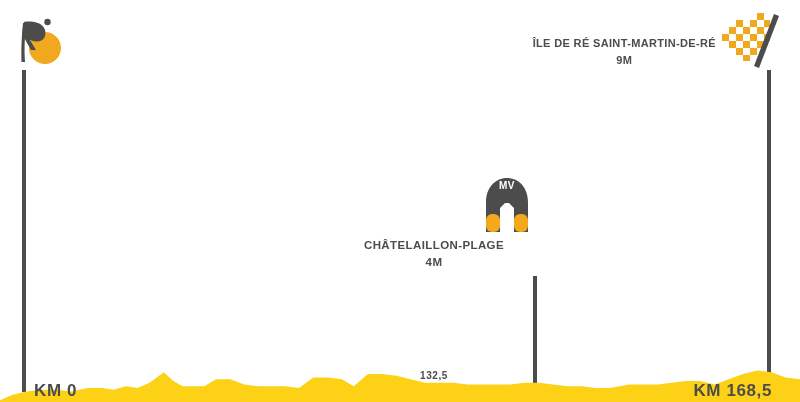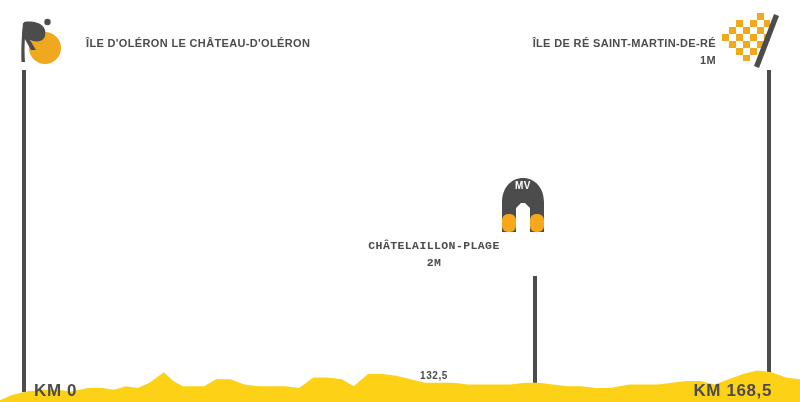--- a/index.html
+++ b/index.html
@@ -50,42 +50,41 @@
     color: #4c4c4c;
     font-size: 11px;
     font-weight: bold;
     letter-spacing: 0.35px;
     line-height: 17px;
     white-space: nowrap;
   }
   .loc-label .alt { display: block; }
 
   #start-label  { left: 86px; top: 35px; text-align: left; }
-  #finish-label { right: 84px; top: 35px; text-align: right; }
+  #finish-label { right: 84px; top: 35px; text-align: center; }
 
   #sprint-label {
     position: absolute;
     left: 0;
     top: 237px;
     width: 800px;
     text-align: center;
     color: #4c4c4c;
     font-size: 11.5px;
     font-weight: bold;
     letter-spacing: 0.4px;
     line-height: 17px;
-    font-family: Liberation Mono, monospace;
   }
   #sprint-label .name  { display: block; margin-left: 68px; }
   #sprint-label .alt   { display: block; margin-left: 68px; }
 
   
   #sprint-arch {
     position: absolute;
-    left: 488px;
+    left: 472px;
     top: 176px;
     width: 70px;
     height: 56px;
   }
   #sprint-arch .mv-text {
     position: absolute;
     left: 0;
     top: 4px;
     width: 70px;
     text-align: center;
@@ -166,40 +165,39 @@
       </g>
       <path d="M56 2 L61 4 L41 56 L36 54 Z" fill="#4c4c4c"></path>
     </svg>
   </div>
 
   <div class="vrule" id="start-rule"></div>
   <div class="vrule" id="finish-rule"></div>
   <div class="vrule" id="sprint-rule"></div>
 
   <div class="loc-label" id="start-label">
-    <span>ÎLE D'OLÉRON LE CHÂTEAU-D'OLÉRON</span>
   </div>
 
   <div class="loc-label" id="finish-label">
     <span>ÎLE DE RÉ SAINT-MARTIN-DE-RÉ</span>
-    <span class="alt">1M</span>
+    <span class="alt">9M</span>
   </div>
 
   <div id="sprint-arch">
     <svg width="70" height="56" viewBox="0 0 70 56" xmlns="http://www.w3.org/2000/svg">
       <path d="M14 56 L14 26 C14 12 23 2 35 2 C47 2 56 12 56 26 L56 56 L42 56 L42 32 L37 27 L33 27 L28 32 L28 56 Z" fill="#4c4c4c"></path>
       <rect x="14" y="38" width="14" height="18" rx="6" fill="#F5A81C"></rect>
       <rect x="42" y="38" width="14" height="18" rx="6" fill="#F5A81C"></rect>
     </svg>
     <div class="mv-text">MV</div>
   </div>
 
   <div id="sprint-label">
     <span class="name">CHÂTELAILLON-PLAGE</span>
-    <span class="alt">2M</span>
+    <span class="alt">4M</span>
   </div>
 
   <div id="profile-band">
     <svg id="profile-svg" width="800" height="70" viewBox="0 0 800 70" preserveAspectRatio="none" xmlns="http://www.w3.org/2000/svg">
       <path id="profile-path" fill="#FCD116" d="M 0 70.00 L 0.00 68.25 L 11.87 63.00 L 26.11 59.50 L 42.73 57.75 L 56.97 57.75 L 71.22 59.50 L 87.83 56.00 L 102.08 56.00 L 113.95 57.75 L 125.82 54.25 L 137.69 56.00 L 149.55 50.75 L 163.80 40.25 L 173.29 49.00 L 182.79 54.25 L 192.28 54.25 L 204.15 54.25 L 216.02 47.25 L 230.27 47.25 L 244.51 52.50 L 258.75 54.25 L 273.00 54.25 L 284.87 54.25 L 299.11 56.00 L 313.35 45.50 L 327.60 45.50 L 341.84 47.25 L 353.71 54.25 L 367.95 42.00 L 382.20 42.00 L 396.44 43.75 L 410.68 47.25 L 424.93 50.75 L 439.17 50.75 L 453.41 50.75 L 467.66 52.50 L 481.90 52.50 L 496.14 52.50 L 510.39 52.50 L 524.63 50.75 L 538.87 50.75 L 553.12 52.50 L 567.36 54.25 L 581.60 54.25 L 595.85 56.00 L 610.09 56.00 L 629.08 52.50 L 643.32 52.50 L 657.57 52.50 L 671.81 50.75 L 686.05 49.00 L 700.30 49.00 L 714.54 52.50 L 728.78 47.25 L 743.03 42.00 L 757.27 38.50 L 771.51 40.25 L 785.76 45.50 L 800.00 47.25 L 800 70 Z"></path>
     </svg>
   </div>
 
   <div class="km-label" id="km-start">KM 0</div>
   <div class="km-label" id="km-end">KM 168,5</div>

